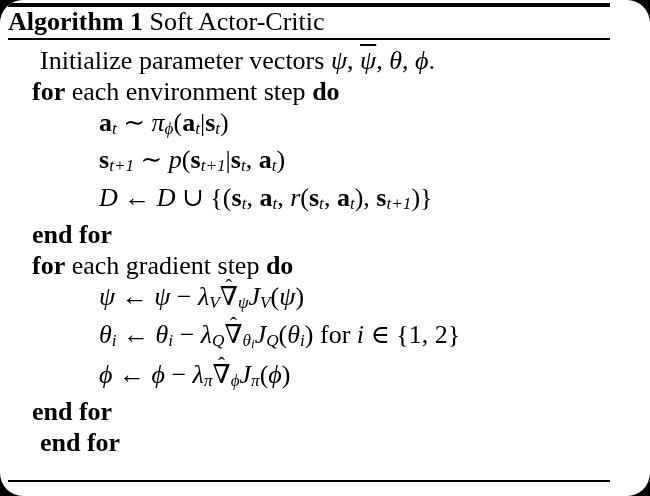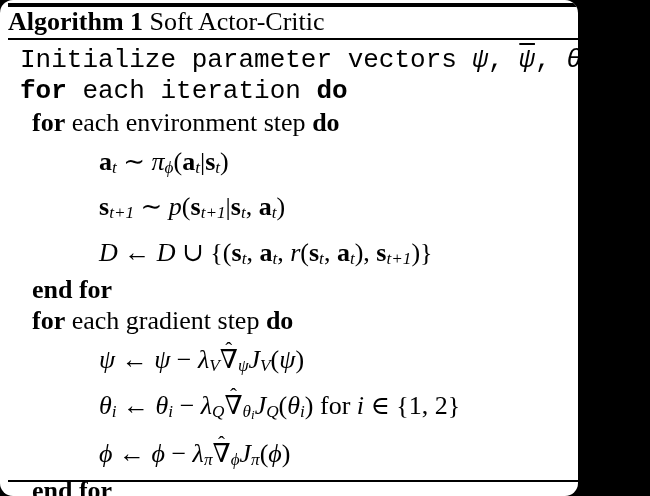--- a/index.html
+++ b/index.html
@@ -5,24 +5,24 @@
   html, body {
     margin: 0;
     padding: 0;
     width: 650px;
     height: 496px;
     background: #000000;
     font-family: "Liberation Serif", "DejaVu Serif", serif;
   }
   .page {
     position: relative;
-    width: 578px;
+    width: 650px;
     height: 496px;
     background: #ffffff;
-    border-radius: 13px;
+    border-radius: 23px;
     overflow: hidden;
     color: #000000;
   }
   .rule {
     position: absolute;
     left: 8px;
     width: 602px;
     background: #000000;
   }
   .rule-thick { top: 3px; height: 4px; }
@@ -41,23 +41,23 @@
     position: absolute;
     top: 45px;
     left: 0;
     right: 0;
   }
   .line {
     font-size: 26px;
     line-height: 31px;
     white-space: nowrap;
   }
-  .indent-1 { padding-left: 20px; font-family: Liberation Mono, monospace; }
+  .indent-1 { padding-left: 40px; }
   .indent-2 { padding-left: 32px; }
-  .indent-3 { padding-left: 99px; margin-top: 8px; }
+  .indent-3 { padding-left: 99px; }
   .b   { font-weight: 700; }
   .i   { font-style: italic; }
   .cal { font-style: italic; }
   .bar { text-decoration: overline; }
   .sub {
     font-size: 0.66em;
     vertical-align: -0.2em;
   }
   .sub2 {
     font-size: 0.5em;
@@ -82,21 +82,20 @@
 
 <div class="page">
   <div class="rule rule-thick"></div>
   <div class="header">
     <span class="label">Algorithm 1</span>
     <span> Soft Actor-Critic</span>
   </div>
   <div class="rule header-rule"></div>
   <div class="body">
       <div class="line indent-1"><span class="">Initialize parameter vectors </span><span class="i">ψ</span><span class="">, </span><span class="i bar">ψ</span><span class="">, </span><span class="i">θ</span><span class="">, </span><span class="i">ϕ</span><span class="">.</span></div>
-      <div class="line indent-1"><span class="b">for</span><span class=""> each iteration </span><span class="b">do</span></div>
       <div class="line indent-2"><span class="b">for</span><span class=""> each environment step </span><span class="b">do</span></div>
       <div class="line indent-3"><span class="b">a</span><span class="i sub">t</span><span class=""> ∼ </span><span class="i">π</span><span class="i sub">ϕ</span><span class="">(</span><span class="b">a</span><span class="i sub">t</span><span class="">|</span><span class="b">s</span><span class="i sub">t</span><span class="">)</span></div>
       <div class="line indent-3"><span class="b">s</span><span class="i sub">t+1</span><span class=""> ∼ </span><span class="i">p</span><span class="">(</span><span class="b">s</span><span class="i sub">t+1</span><span class="">|</span><span class="b">s</span><span class="i sub">t</span><span class="">, </span><span class="b">a</span><span class="i sub">t</span><span class="">)</span></div>
       <div class="line indent-3"><span class="cal">D</span><span class=""> ← </span><span class="cal">D</span><span class=""> ∪ {(</span><span class="b">s</span><span class="i sub">t</span><span class="">, </span><span class="b">a</span><span class="i sub">t</span><span class="">, </span><span class="i">r</span><span class="">(</span><span class="b">s</span><span class="i sub">t</span><span class="">, </span><span class="b">a</span><span class="i sub">t</span><span class="">), </span><span class="b">s</span><span class="i sub">t+1</span><span class="">)}</span></div>
       <div class="line indent-2"><span class="b">end for</span></div>
       <div class="line indent-2"><span class="b">for</span><span class=""> each gradient step </span><span class="b">do</span></div>
       <div class="line indent-3"><span class="i">ψ</span><span class=""> ← </span><span class="i">ψ</span><span class=""> − </span><span class="i">λ</span><span class="i sub">V</span><span class="hat "><span class="hat-mark">ˆ</span><span>∇</span></span><span class="i sub">ψ</span><span class="i">J</span><span class="i sub">V</span><span class="">(</span><span class="i">ψ</span><span class="">)</span></div>
       <div class="line indent-3"><span class="i">θ</span><span class="i sub">i</span><span class=""> ← </span><span class="i">θ</span><span class="i sub">i</span><span class=""> − </span><span class="i">λ</span><span class="i sub">Q</span><span class="hat "><span class="hat-mark">ˆ</span><span>∇</span></span><span class="i sub">θ</span><span class="i sub2">i</span><span class="i">J</span><span class="i sub">Q</span><span class="">(</span><span class="i">θ</span><span class="i sub">i</span><span class="">) for </span><span class="i">i</span><span class=""> ∈ {1, 2}</span></div>
       <div class="line indent-3"><span class="i">ϕ</span><span class=""> ← </span><span class="i">ϕ</span><span class=""> − </span><span class="i">λ</span><span class="i sub">π</span><span class="hat "><span class="hat-mark">ˆ</span><span>∇</span></span><span class="i sub">ϕ</span><span class="i">J</span><span class="i sub">π</span><span class="">(</span><span class="i">ϕ</span><span class="">)</span></div>
       <div class="line indent-2"><span class="b">end for</span></div>

